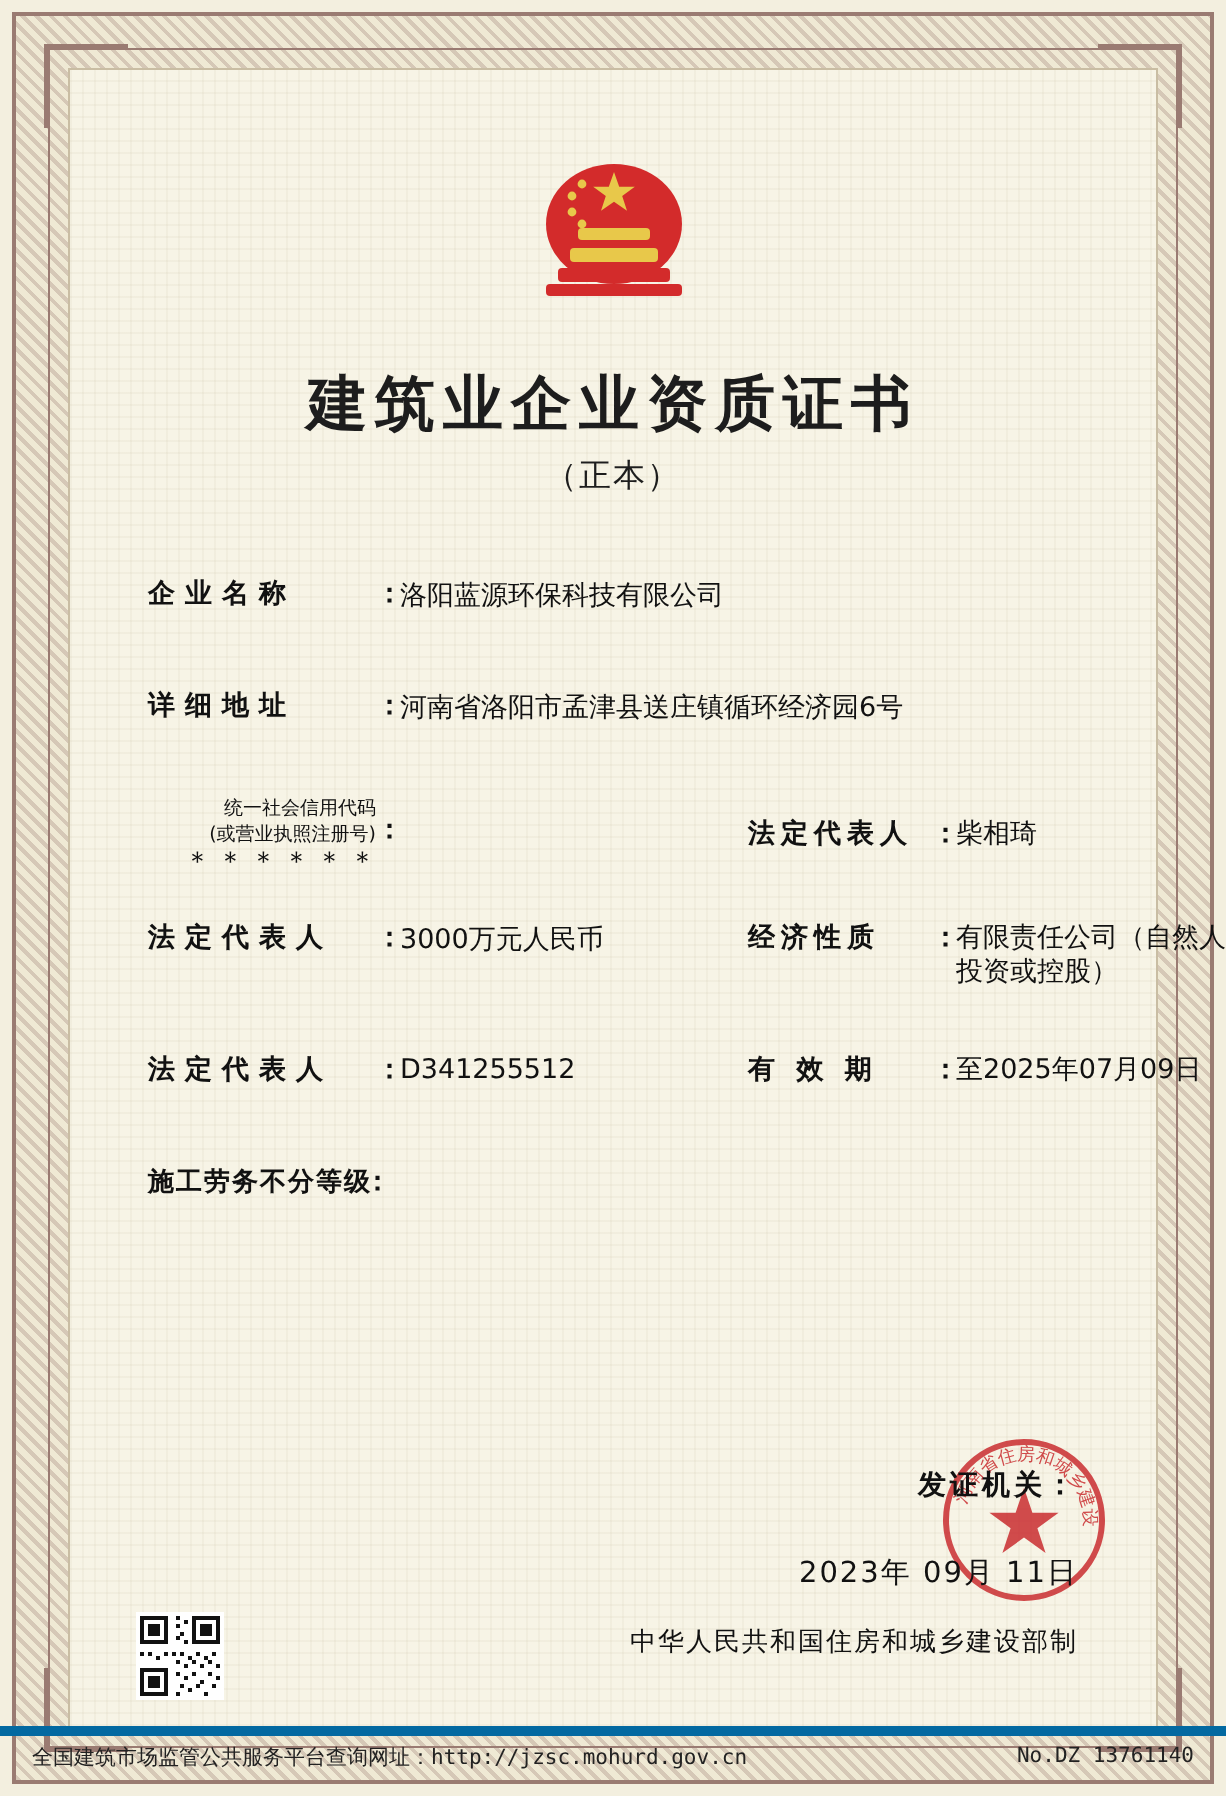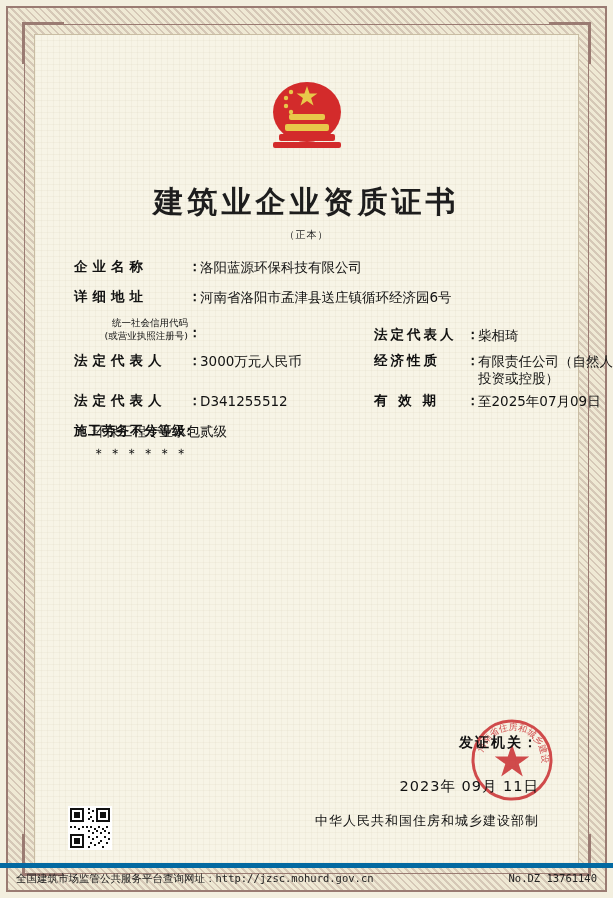--- a/index.html
+++ b/index.html
@@ -82,36 +82,37 @@
     font-weight: bold;
     letter-spacing: 4px;
     color: #1d1d1d;
   }
   .subtitle {
     position: absolute;
     top: 228px;
     left: 0; right: 0;
     text-align: center;
     font-family: "DejaVu Sans", sans-serif;
-    font-size: 10px;
+    font-size: 16px;
     color: #1d1d1d;
     letter-spacing: 1px;
   }
   .fields {
     position: absolute;
     left: 74px;
     top: 258px;
     width: 470px;
     font-family: "DejaVu Sans", sans-serif;
     color: #111;
   }
   .row {
     position: relative;
     min-height: 26px;
     margin-bottom: 4px;
+    margin-top: 30px;
   }
   .lbl {
     position: absolute;
     left: 0;
     width: 112px;
     text-align: justify;
     font-size: 13.5px;
     font-weight: bold;
     letter-spacing: 5px;
   }
@@ -310,21 +311,20 @@
       <span class="val2">至2025年07月09日</span>
     </div>
 
     <div class="row">
       <span style="position:absolute;left:0;font-size:13px;font-weight:bold;letter-spacing:1px;">施工劳务不分等级</span>
       <span class="colon" style="left:108px;">：</span>
     </div>
   </div>
 
   <div class="quals">
-    <div>环保工程专业承包贰级</div>
     <div class="stars">＊＊＊＊＊＊</div>
   </div>
 
   <svg class="seal" viewBox="0 0 84 84">
     <circle cx="42" cy="42" r="39" fill="none" stroke="#c8262a" stroke-width="3"></circle>
     <polygon points="42,26 46.2,38.4 59.3,38.4 48.7,46.1 52.8,58.5 42,50.8 31.2,58.5 35.3,46.1 24.7,38.4 37.8,38.4" fill="#c8262a"></polygon>
     <path id="sealArc" d="M12,42 A30,30 0 0,1 72,42" fill="none"></path>
     <text font-size="9" fill="#c8262a" font-family="DejaVu Sans, sans-serif">
       <textPath href="#sealArc" startOffset="8%">河南省住房和城乡建设厅</textPath>
     </text>

